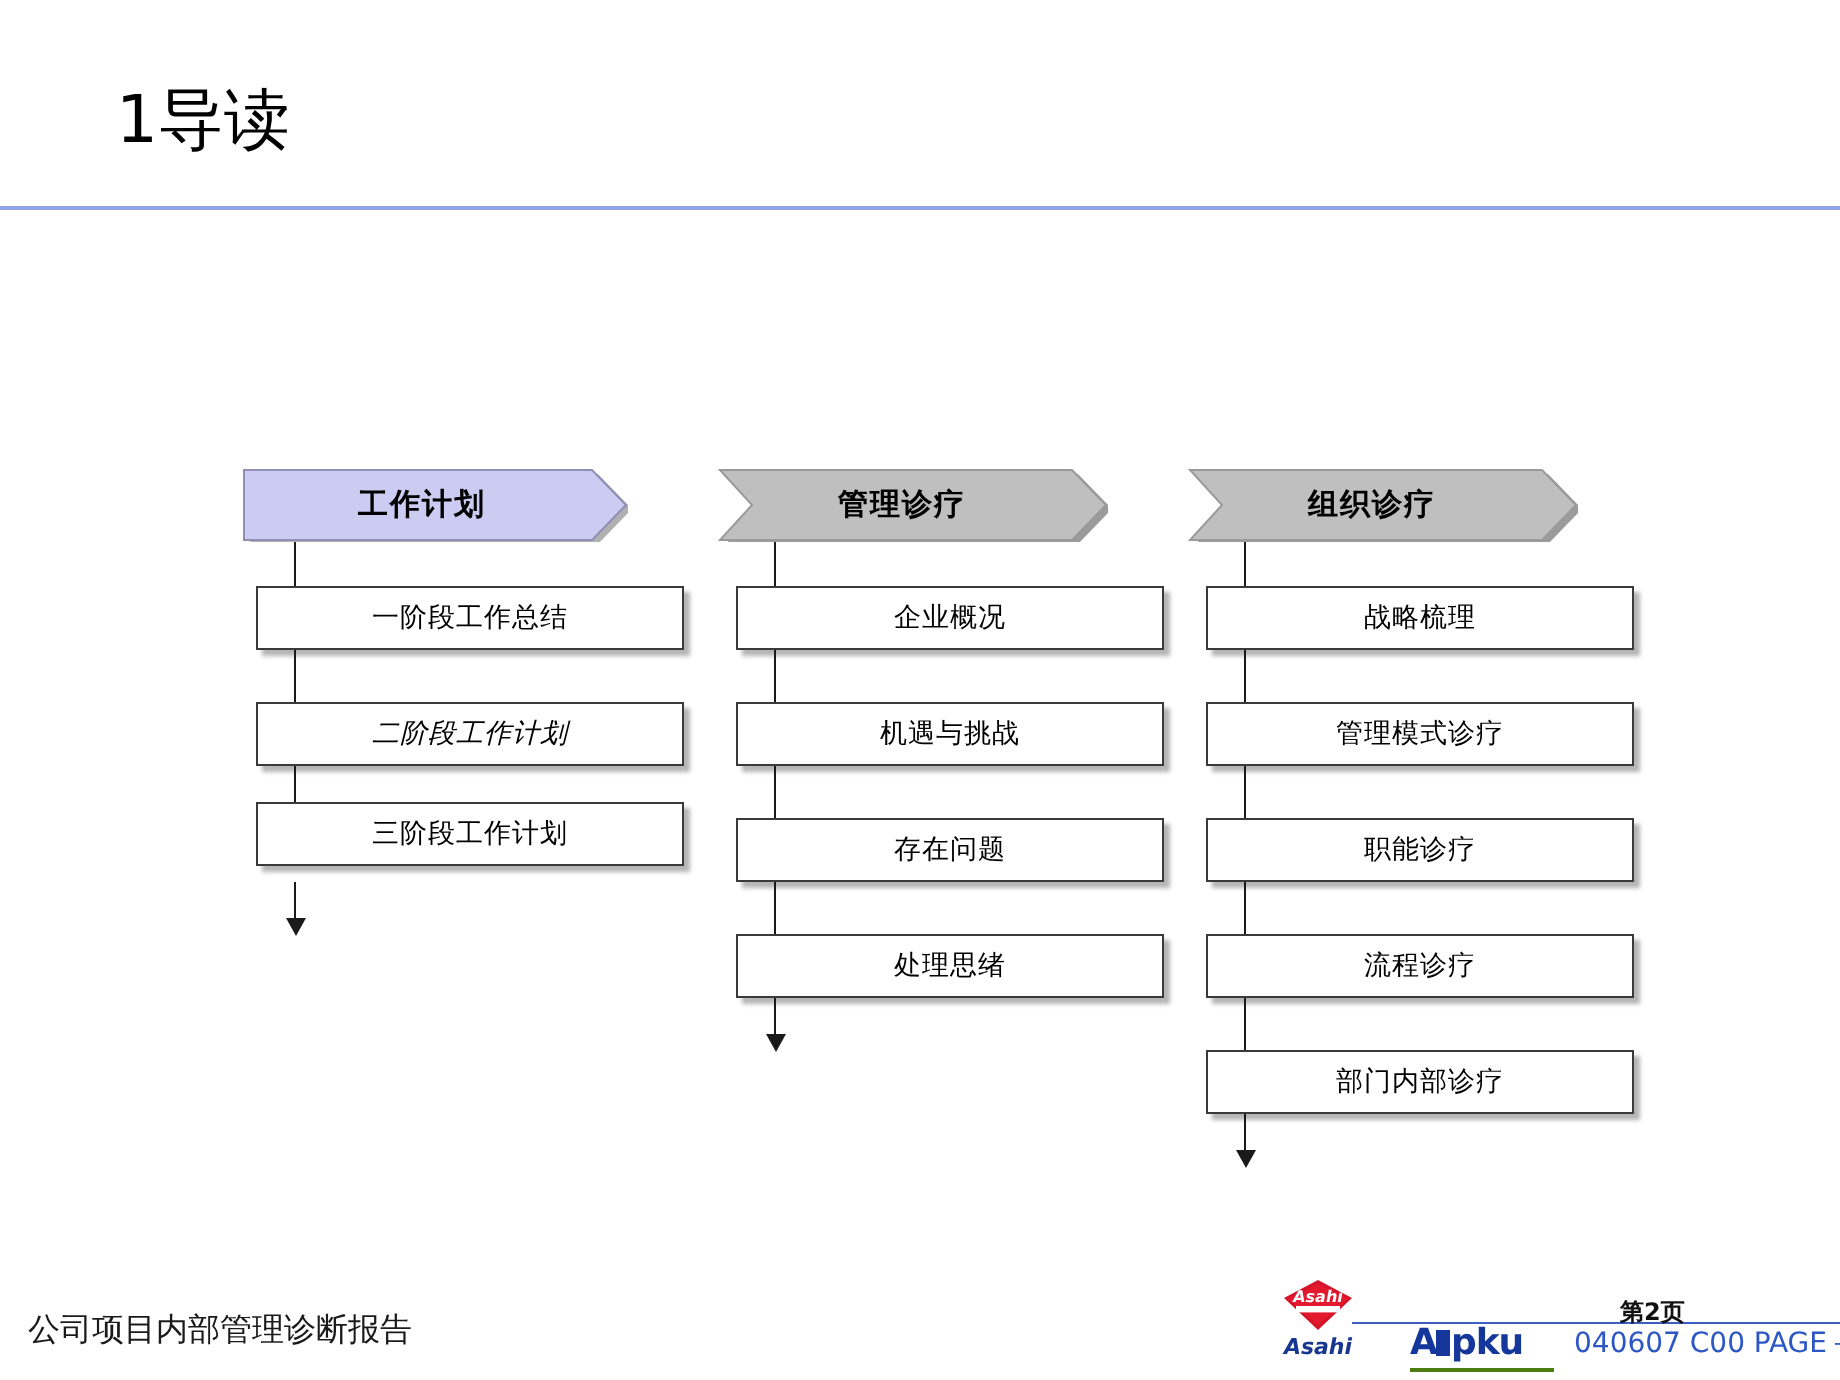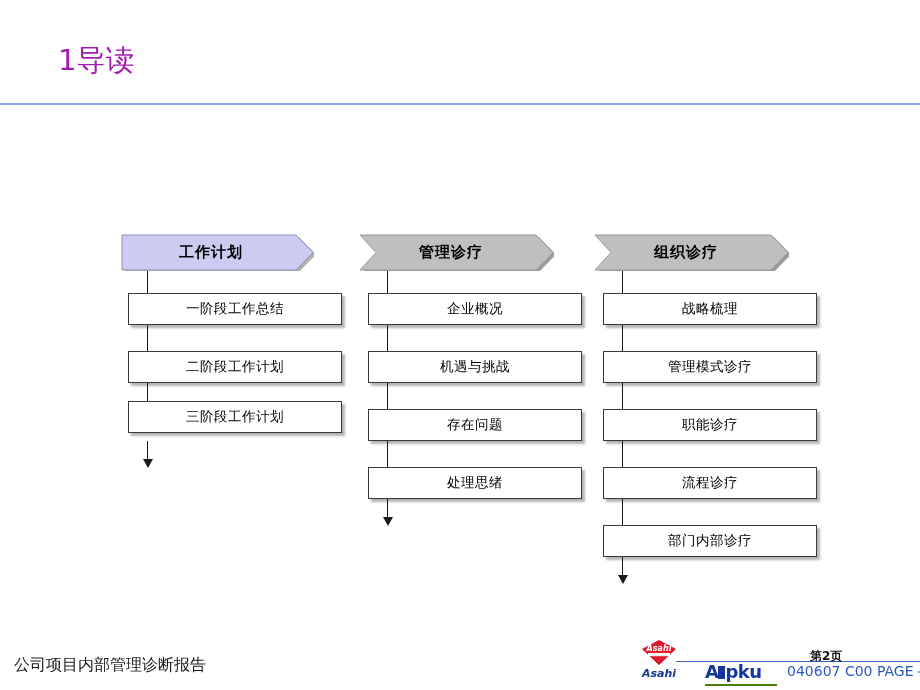--- a/index.html
+++ b/index.html
@@ -21,23 +21,23 @@
     width: 920px;
     height: 690px;
     background: #ffffff;
   }
 
   
   .slide-title {
     position: absolute;
     left: 58px;
     top: 40px;
-    font-size: 29px;
+    font-size: 33px;
     line-height: 40px;
-    color: #a21caf;
+    color: #000000;
     letter-spacing: 0px;
     white-space: nowrap;
     font-weight: 400;
     font-family: "DejaVu Sans", "Liberation Sans", sans-serif;
   }
 
   .title-rule {
     position: absolute;
     left: 0px;
     top: 103px;
@@ -221,21 +221,21 @@
       </div>
       <div class="hdr-text">工作计划</div>
     </div>
 
     <div class="conn" style="top:38px; height:22px;"></div>
     <div class="node" style="top:60px;">
       <span>一阶段工作总结</span>
     </div>
 
     <div class="conn" style="top:92px; height:26px;"></div>
-    <div class="node" style="top:118px;">
+    <div class="node" style="top:118px;font-style:italic;">
       <span>二阶段工作计划</span>
     </div>
 
     <div class="conn" style="top:150px; height:26px;"></div>
     <div class="node" style="top:168px;">
       <span>三阶段工作计划</span>
     </div>
 
     <div class="conn" style="top:208px; height:18px;"></div>
     <div class="arrow-head" style="top:226px;"></div>

